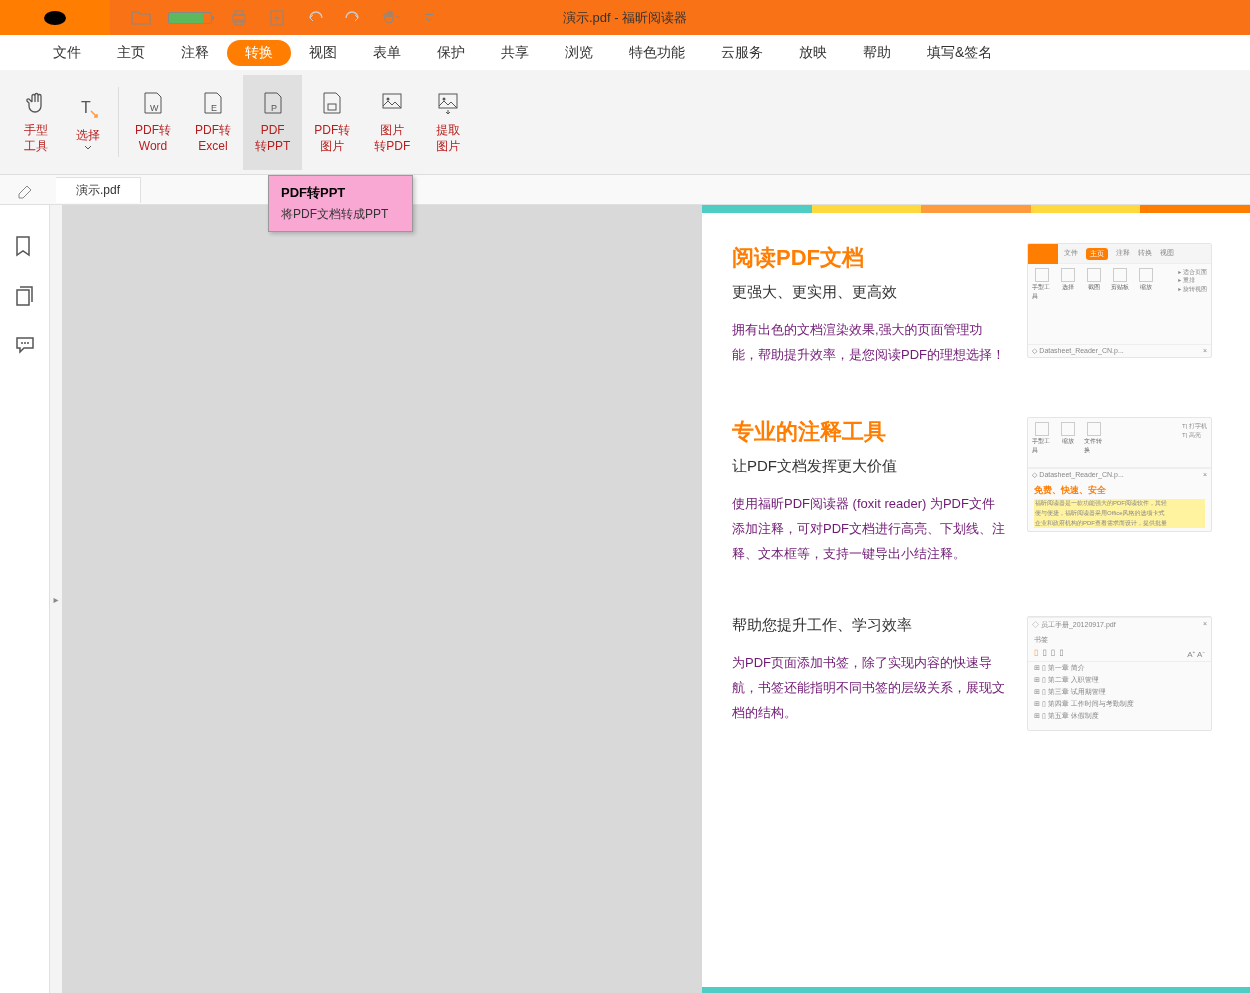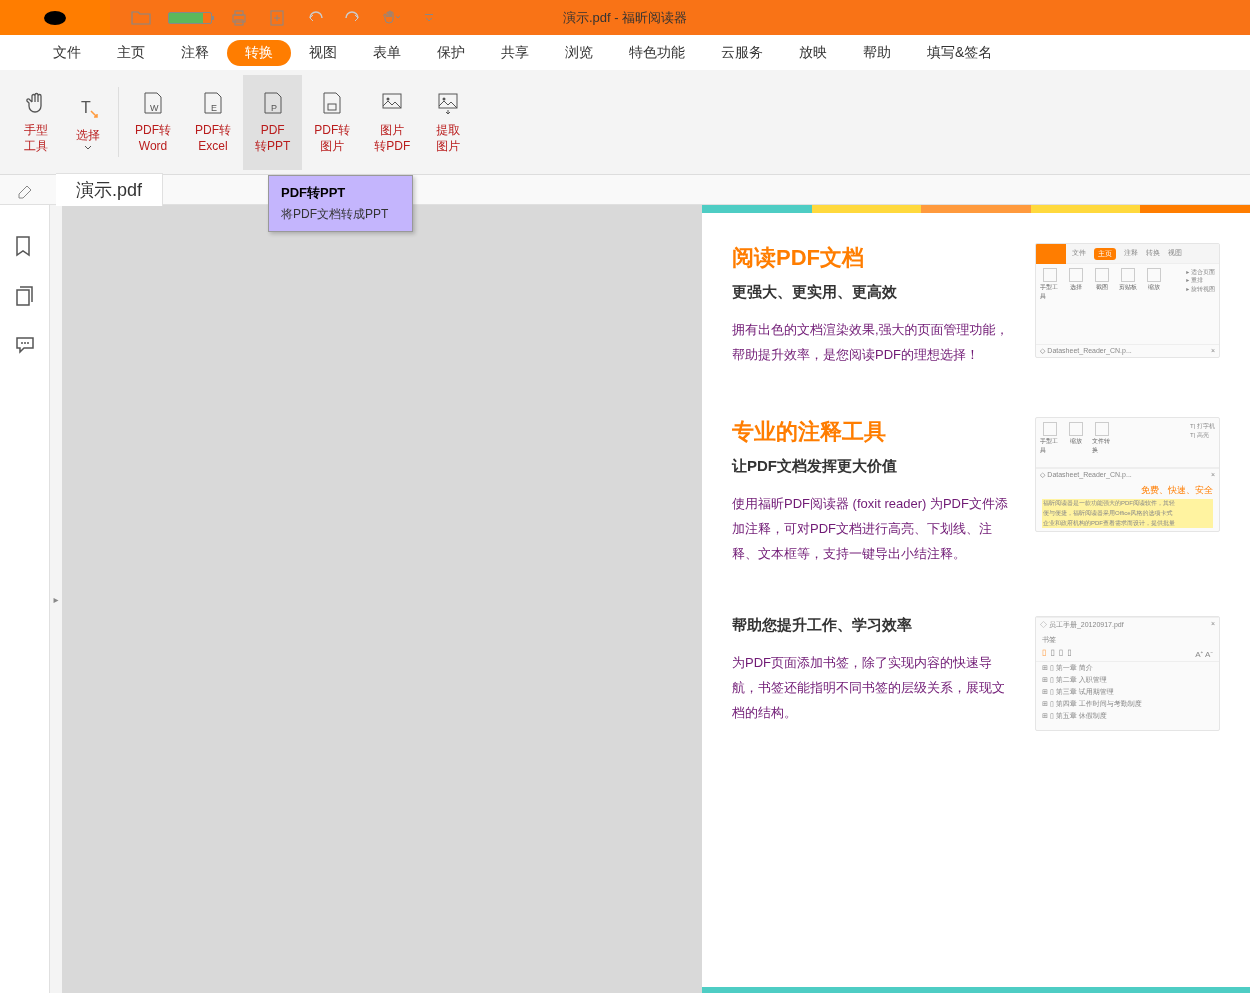--- a/index.html
+++ b/index.html
@@ -25,58 +25,58 @@
 .ribbon { height: 105px; background: #f4f4f4; border-bottom: 1px solid #ddd; display: flex; align-items: center; padding-left: 10px; }
 .ribbon-btn { display: flex; flex-direction: column; align-items: center; justify-content: center; padding: 8px 12px; cursor: pointer; height: 95px; }
 .ribbon-btn.active { background: #e0e0e0; }
 .ribbon-btn .ricon { width: 28px; height: 28px; display: flex; align-items: center; justify-content: center; margin-bottom: 6px; }
 .ribbon-btn .rlabel { font-size: 12px; color: #b91c1c; text-align: center; line-height: 1.3; white-space: pre-line; }
 .ribbon-sep { width: 1px; height: 70px; background: #ddd; margin: 0 4px; }
 
 
 .tabbar { height: 30px; background: #f9f9f9; display: flex; align-items: center; padding-left: 56px; border-bottom: 1px solid #e0e0e0; position: relative; }
 .tab-eraser { position: absolute; left: 15px; top: 5px; width: 20px; height: 20px; }
-.tab { padding: 4px 20px; font-size: 18px; color: #333; background: #fff; border-top: 1px solid #e0e0e0; border-right: 1px solid #e0e0e0; }
-
-
-.tooltip { position: absolute; left: 268px; top: 175px; background: #c4b5fd; border: 1px solid #999; box-shadow: 2px 2px 4px rgba(0,0,0,0.2); padding: 8px 12px; z-index: 100; width: 145px; }
+.tab { padding: 4px 20px; font-size: 12px; color: #333; background: #fff; border-top: 1px solid #e0e0e0; border-right: 1px solid #e0e0e0; }
+
+
+.tooltip { position: absolute; left: 268px; top: 175px; background: #f9a8d4; border: 1px solid #999; box-shadow: 2px 2px 4px rgba(0,0,0,0.2); padding: 8px 12px; z-index: 100; width: 145px; }
 .tooltip-title { font-weight: bold; font-size: 13px; margin-bottom: 4px; }
 .tooltip-desc { font-size: 12px; color: #333; }
 
 
 .main { display: flex; height: 788px; }
 .sidebar { width: 50px; background: #fff; border-right: 1px solid #e0e0e0; display: flex; flex-direction: column; align-items: center; padding-top: 30px; gap: 28px; }
 .side-icon { width: 22px; height: 22px; cursor: pointer; color: #555; }
 .splitter { width: 12px; background: #f4f4f4; display: flex; align-items: center; justify-content: center; cursor: ew-resize; }
 .splitter-handle { font-size: 10px; color: #888; }
 .content-left { flex: 0 0 640px; background: #d9d9d9; }
 .content-right { flex: 1; background: #fff; position: relative; }
 
 
 .page-stripe { height: 8px; display: flex; }
 .stripe-seg { flex: 1; }
-.feature-section { padding: 30px 30px 20px 30px; display: flex; gap: 22px; }
+.feature-section { padding: 30px 38px 20px 30px; display: flex; gap: 22px; }
 .feature-text { flex: 1; }
 .feature-title { font-size: 22px; font-weight: bold; color: #ff7d00; margin-bottom: 10px; }
-.feature-sub { font-size: 15px; font-weight: bold; color: #333; margin-bottom: 16px; }
+.feature-sub { font-size: 15px; font-weight: normal; color: #333; margin-bottom: 16px; }
 .feature-desc { font-size: 13px; color: #701a75; line-height: 1.9; }
 .feature-img { width: 185px; height: 115px; background: #fafafa; border: 1px solid #e5e5e5; border-radius: 2px; font-size: 8px; color: #888; display: flex; flex-direction: column; overflow: hidden; }
 
 
 .mini-top { height: 20px; background: #f5f5f5; display: flex; align-items: center; border-bottom: 1px solid #eee; }
 .mini-logo { width: 30px; height: 20px; background: #ff7d00; }
 .mini-tabs { display: flex; gap: 8px; padding: 0 6px; font-size: 7px; flex: 1; }
 .mini-tab-active { background: #ff7d00; color: #fff; padding: 1px 4px; border-radius: 3px; }
 .mini-body { flex: 1; padding: 4px; display: flex; gap: 6px; }
 .mini-btn { display: flex; flex-direction: column; align-items: center; width: 20px; font-size: 6px; color: #666; }
 .mini-btn-icon { width: 14px; height: 14px; border: 1px solid #ccc; margin-bottom: 1px; }
 .mini-file { font-size: 7px; padding: 2px 4px; border-top: 1px solid #eee; display: flex; justify-content: space-between; }
 .mini-highlight { background: #fff3a0; padding: 1px; font-size: 6px; line-height: 1.3; }
 .mini-bookmark-row { font-size: 7px; padding: 1px 0; display: flex; align-items: center; gap: 2px; }
-.mini-orange-text { color: #ff7d00; font-weight: normal; text-align: right; }
+.mini-orange-text { color: #ff7d00; font-weight: bold; }
 .bottom-stripe { position: absolute; bottom: 0; left: 0; right: 0; height: 6px; background: #4ecdc4; }
 
 svg { display: block; }
 </style>
 </head>
 <body>
 
 <div class="titlebar">
   <div class="logo-box">
       <div class="logo-dot"></div>

